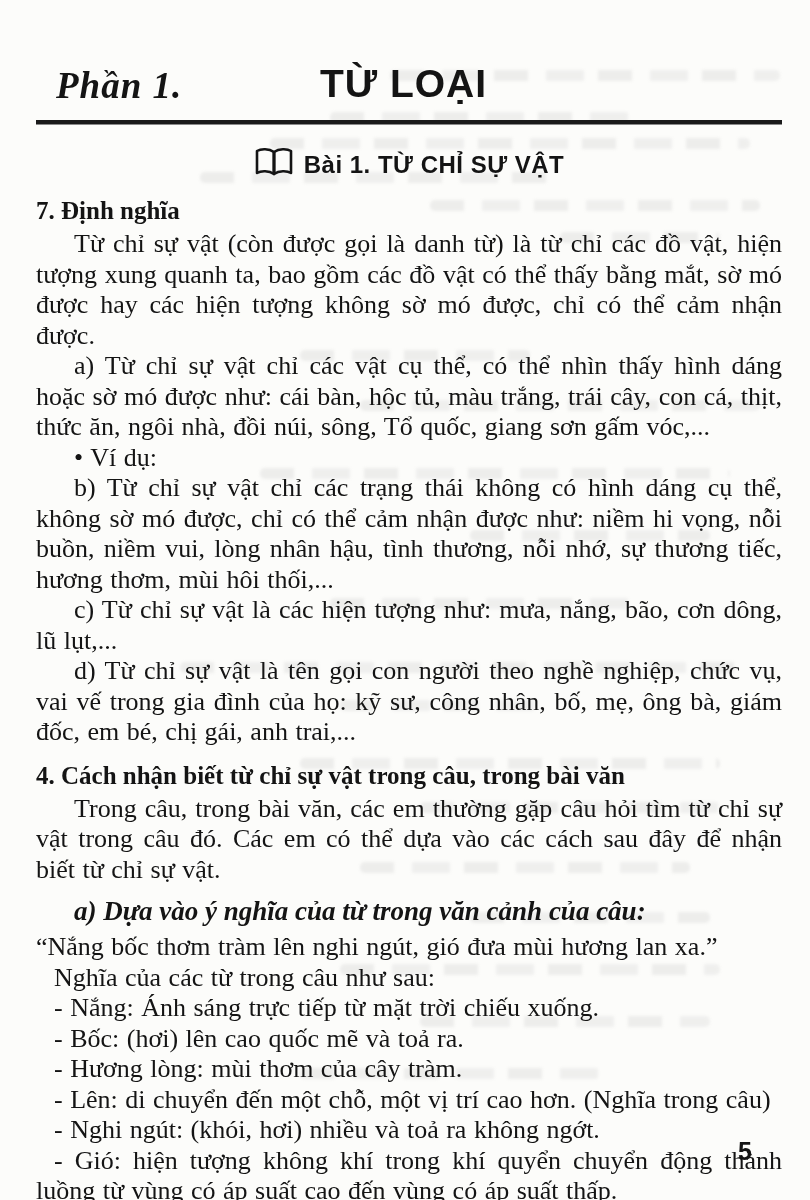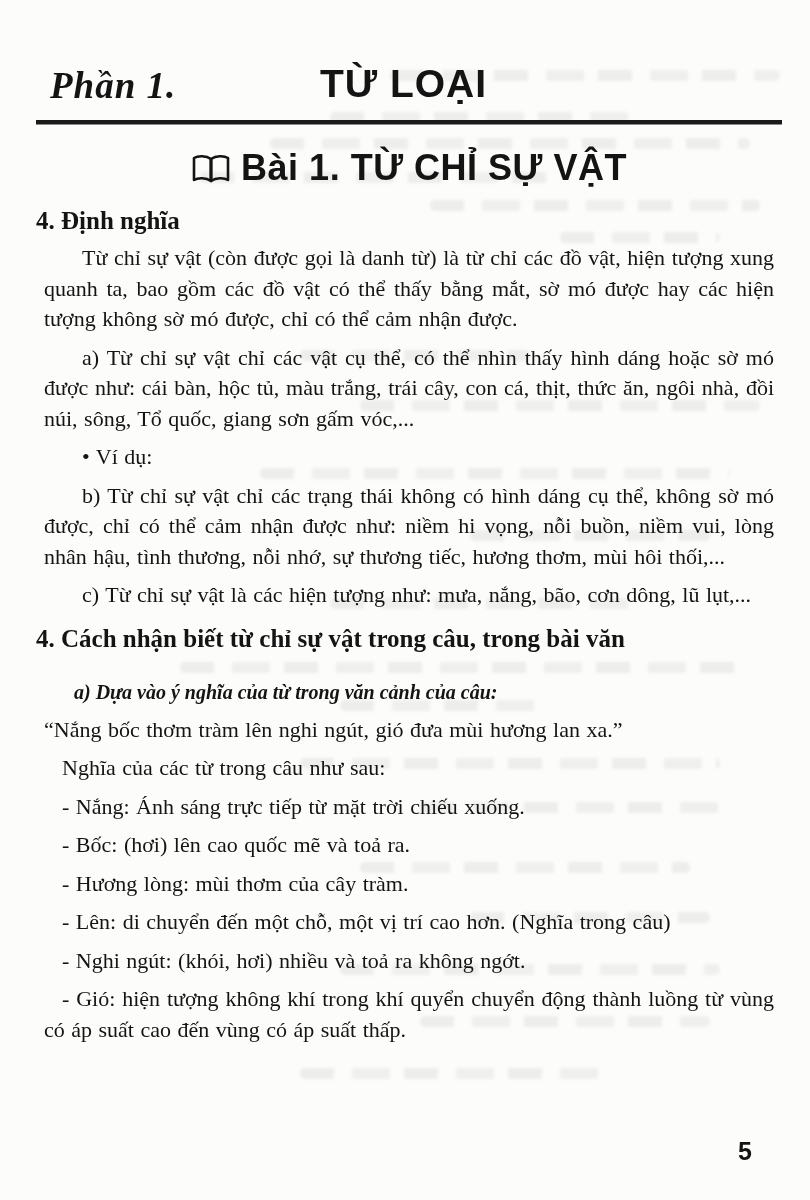--- a/index.html
+++ b/index.html
@@ -17,21 +17,21 @@
     position:absolute;
     left:36px; top:58px; width:746px;
     z-index:2;
   }
   
   .part-header{
     position:relative;
     height:62px;
   }
   .part-label{
-    position:absolute; left:14px; top:6px;
+    position:absolute; left:20px; top:6px;
     font-family:"Liberation Serif", serif;
     font-style:italic; font-weight:bold;
     font-size:37px; letter-spacing:1px;
   }
   .part-title{
     position:absolute; left:0; right:11px; top:4px;
     text-align:center;
     font-family:"Liberation Sans","DejaVu Sans",sans-serif;
     font-weight:900; font-size:39px; letter-spacing:1px;
   }
@@ -39,41 +39,41 @@
     height:0;
     border-top:4px solid #1a1a1a;
     border-bottom:1px solid #8a8a8a;
     margin:0 0 2px 0;
   }
   
   .lesson-title{
     margin:22px 0 10px 0;
     text-align:center;
     font-family:"Liberation Sans","DejaVu Sans",sans-serif;
-    font-weight:800; font-size:36px; letter-spacing:0.5px;
+    font-weight:800; font-size:24px; letter-spacing:0.5px;
     white-space:nowrap;
   }
   .book-icon{
     display:inline-block; vertical-align:-4px; margin-right:10px;
   }
   
   .sec-heading{
     margin:14px 0 4px 0;
     font-size:25px; font-weight:bold;
   }
   .para{
-    margin:8px; font-size:22px; line-height:30.5px;
+    margin:0; font-size:26px; line-height:30.5px;
     text-align:justify; text-indent:38px;
     word-spacing:1px;
   }
   .para.no-indent{ text-indent:0; }
   .para.small-indent{ text-indent:18px; }
   .sub-heading{
-    margin:24px 0 6px 0;
-    font-size:20px; font-weight:bold; font-style:italic;
+    margin:11px 0 6px 0;
+    font-size:27px; font-weight:bold; font-style:italic;
     text-indent:38px; line-height:30px;
   }
   .page-number{
     position:absolute; right:58px; bottom:34px;
     font-family:"Liberation Sans","DejaVu Sans",sans-serif;
     font-size:25px; font-weight:600; z-index:2;
   }
   
   .bleed-layer{position:absolute;inset:0;z-index:1;pointer-events:none;}
   .bleed-line{
@@ -121,28 +121,30 @@
     <div class="lesson-title">
       <span class="book-icon">
         <svg width="40" height="30" viewBox="0 0 40 30" fill="none" stroke="#141414" stroke-width="2.6" stroke-linejoin="round">
           <path d="M20 5 C15 1.5, 7 1.5, 3 4 L3 26 C7 23.5, 15 23.5, 20 27 Z"></path>
           <path d="M20 5 C25 1.5, 33 1.5, 37 4 L37 26 C33 23.5, 25 23.5, 20 27 Z"></path>
           <line x1="20" y1="5" x2="20" y2="27"></line>
         </svg>
       </span><span>Bài 1. TỪ CHỈ SỰ VẬT</span>
     </div>
 
-    <h3 class="sec-heading">4. Định nghĩa</h3>
+    <h3 class="sec-heading">7. Định nghĩa</h3>
     <p class="para">Từ chỉ sự vật (còn được gọi là danh từ) là từ chỉ các đồ vật, hiện tượng xung quanh ta, bao gồm các đồ vật có thể thấy bằng mắt, sờ mó được hay các hiện tượng không sờ mó được, chỉ có thể cảm nhận được.</p>
     <p class="para">a) Từ chỉ sự vật chỉ các vật cụ thể, có thể nhìn thấy hình dáng hoặc sờ mó được như: cái bàn, hộc tủ, màu trắng, trái cây, con cá, thịt, thức ăn, ngôi nhà, đồi núi, sông, Tổ quốc, giang sơn gấm vóc,...</p>
     <p class="para">• Ví dụ:</p>
     <p class="para">b) Từ chỉ sự vật chỉ các trạng thái không có hình dáng cụ thể, không sờ mó được, chỉ có thể cảm nhận được như: niềm hi vọng, nỗi buồn, niềm vui, lòng nhân hậu, tình thương, nỗi nhớ, sự thương tiếc, hương thơm, mùi hôi thối,...</p>
     <p class="para">c) Từ chỉ sự vật là các hiện tượng như: mưa, nắng, bão, cơn dông, lũ lụt,...</p>
+    <p class="para">d) Từ chỉ sự vật là tên gọi con người theo nghề nghiệp, chức vụ, vai vế trong gia đình của họ: kỹ sư, công nhân, bố, mẹ, ông bà, giám đốc, em bé, chị gái, anh trai,...</p>
 
     <h3 class="sec-heading">4. Cách nhận biết từ chỉ sự vật trong câu, trong bài văn</h3>
+    <p class="para">Trong câu, trong bài văn, các em thường gặp câu hỏi tìm từ chỉ sự vật trong câu đó. Các em có thể dựa vào các cách sau đây để nhận biết từ chỉ sự vật.</p>
     <p class="sub-heading">a) Dựa vào ý nghĩa của từ trong văn cảnh của câu:</p>
     <p class="para no-indent">“Nắng bốc thơm tràm lên nghi ngút, gió đưa mùi hương lan xa.”</p>
     <p class="para small-indent">Nghĩa của các từ trong câu như sau:</p>
     <p class="para small-indent">- Nắng: Ánh sáng trực tiếp từ mặt trời chiếu xuống.</p>
     <p class="para small-indent">- Bốc: (hơi) lên cao quốc mẽ và toả ra.</p>
     <p class="para small-indent">- Hương lòng: mùi thơm của cây tràm.</p>
     <p class="para small-indent">- Lên: di chuyển đến một chỗ, một vị trí cao hơn. (Nghĩa trong câu)</p>
     <p class="para small-indent">- Nghi ngút: (khói, hơi) nhiều và toả ra không ngớt.</p>
     <p class="para small-indent">- Gió: hiện tượng không khí trong khí quyển chuyển động thành luồng từ vùng có áp suất cao đến vùng có áp suất thấp.</p>
 

